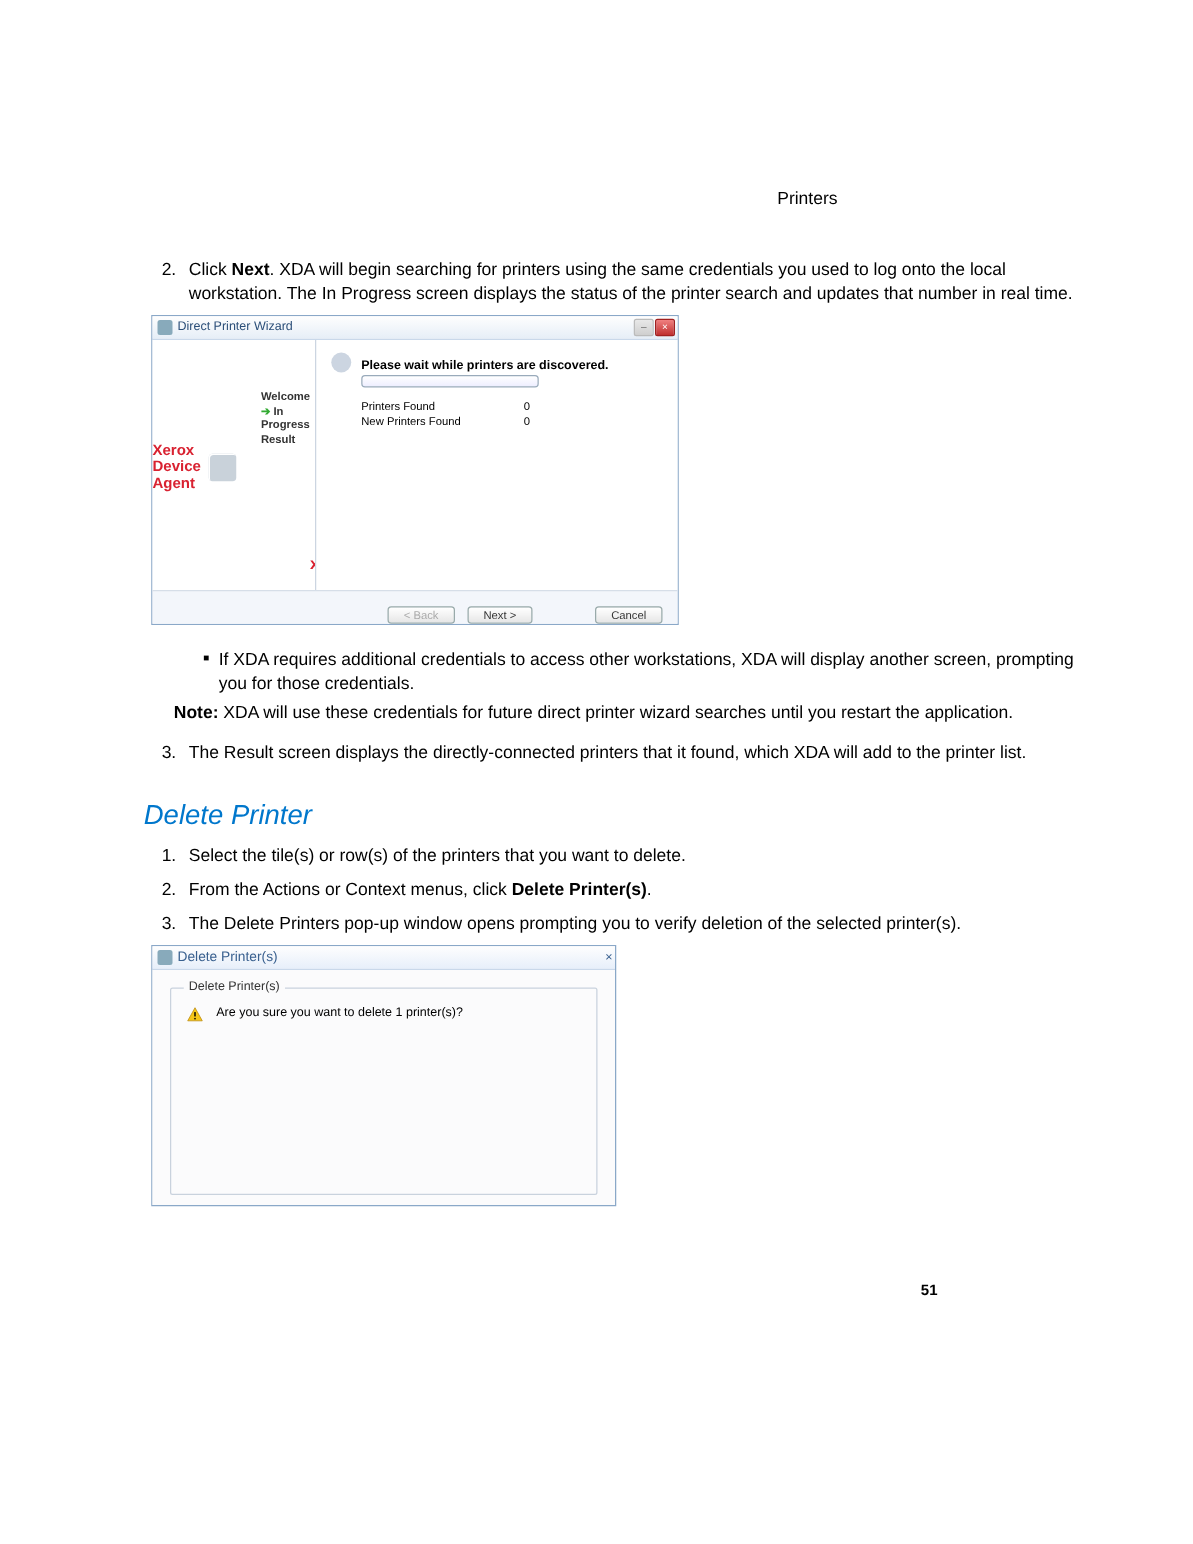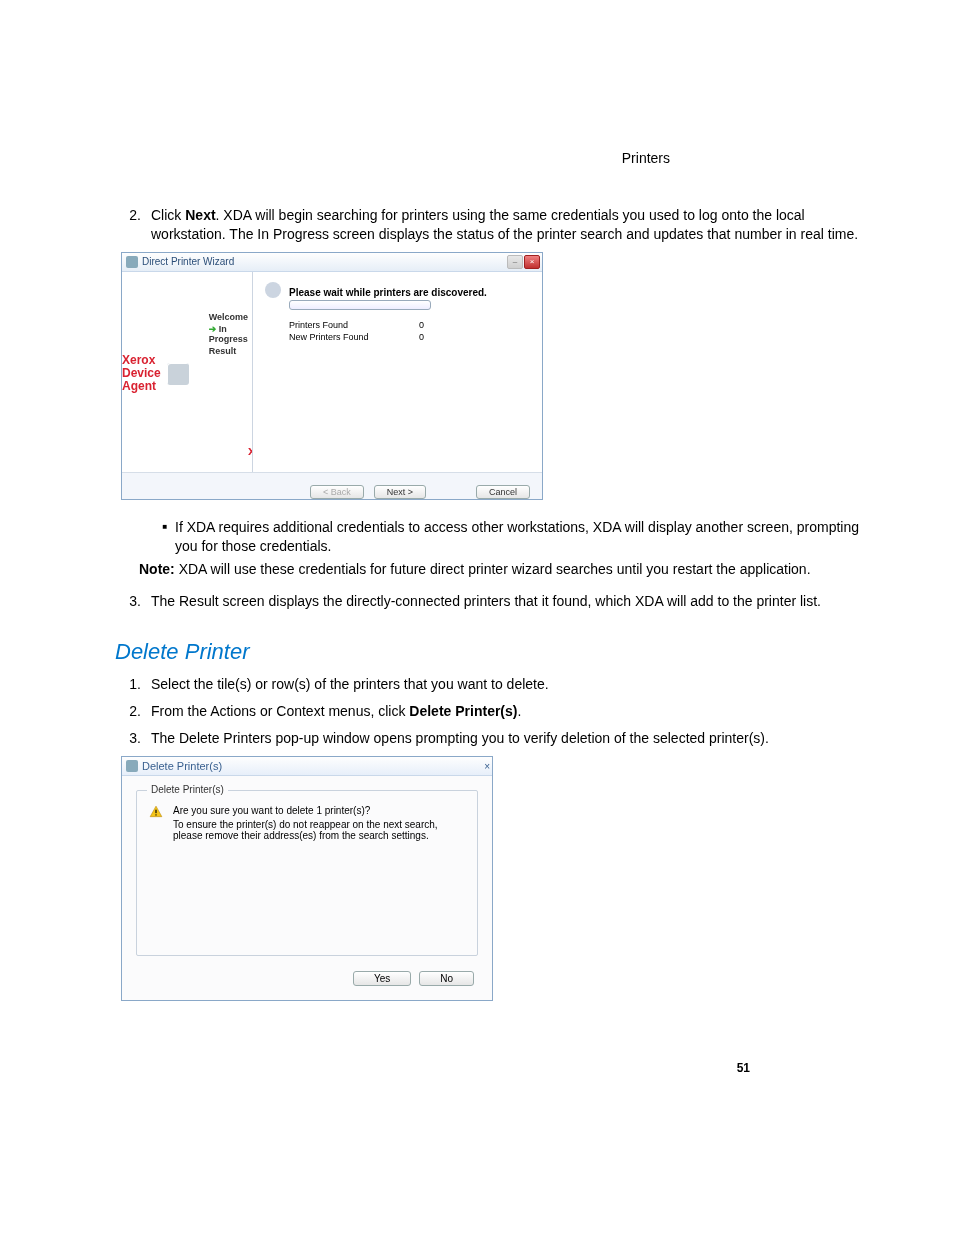--- a/index.html
+++ b/index.html
@@ -261,25 +261,20 @@
         <div class="dmsg">
           <div class="warn">
             <svg viewBox="0 0 24 24">
                 <path fill="#f5c518" stroke="#b8860b" stroke-width="1" d="M12 2 L22 20 L2 20 Z"></path>
                 <rect x="11" y="8" width="2" height="6" fill="#000"></rect>
                 <rect x="11" y="16" width="2" height="2" fill="#000"></rect>
               </svg>
           </div>
           <div class="txt">
             <div class="q">Are you sure you want to delete 1 printer(s)?</div>
-            <div>To ensure the printer(s) do not reappear on the next search, please remove their address(es) from the search settings.</div>
           </div>
         </div>
       </div>
-    </div>
-    <div class="dbtns">
-      <div class="dbtn">Yes</div>
-      <div class="dbtn">No</div>
     </div>
   </div>
 
   <div class="pagenum">51</div>
 </div>
 
 </body></html>

